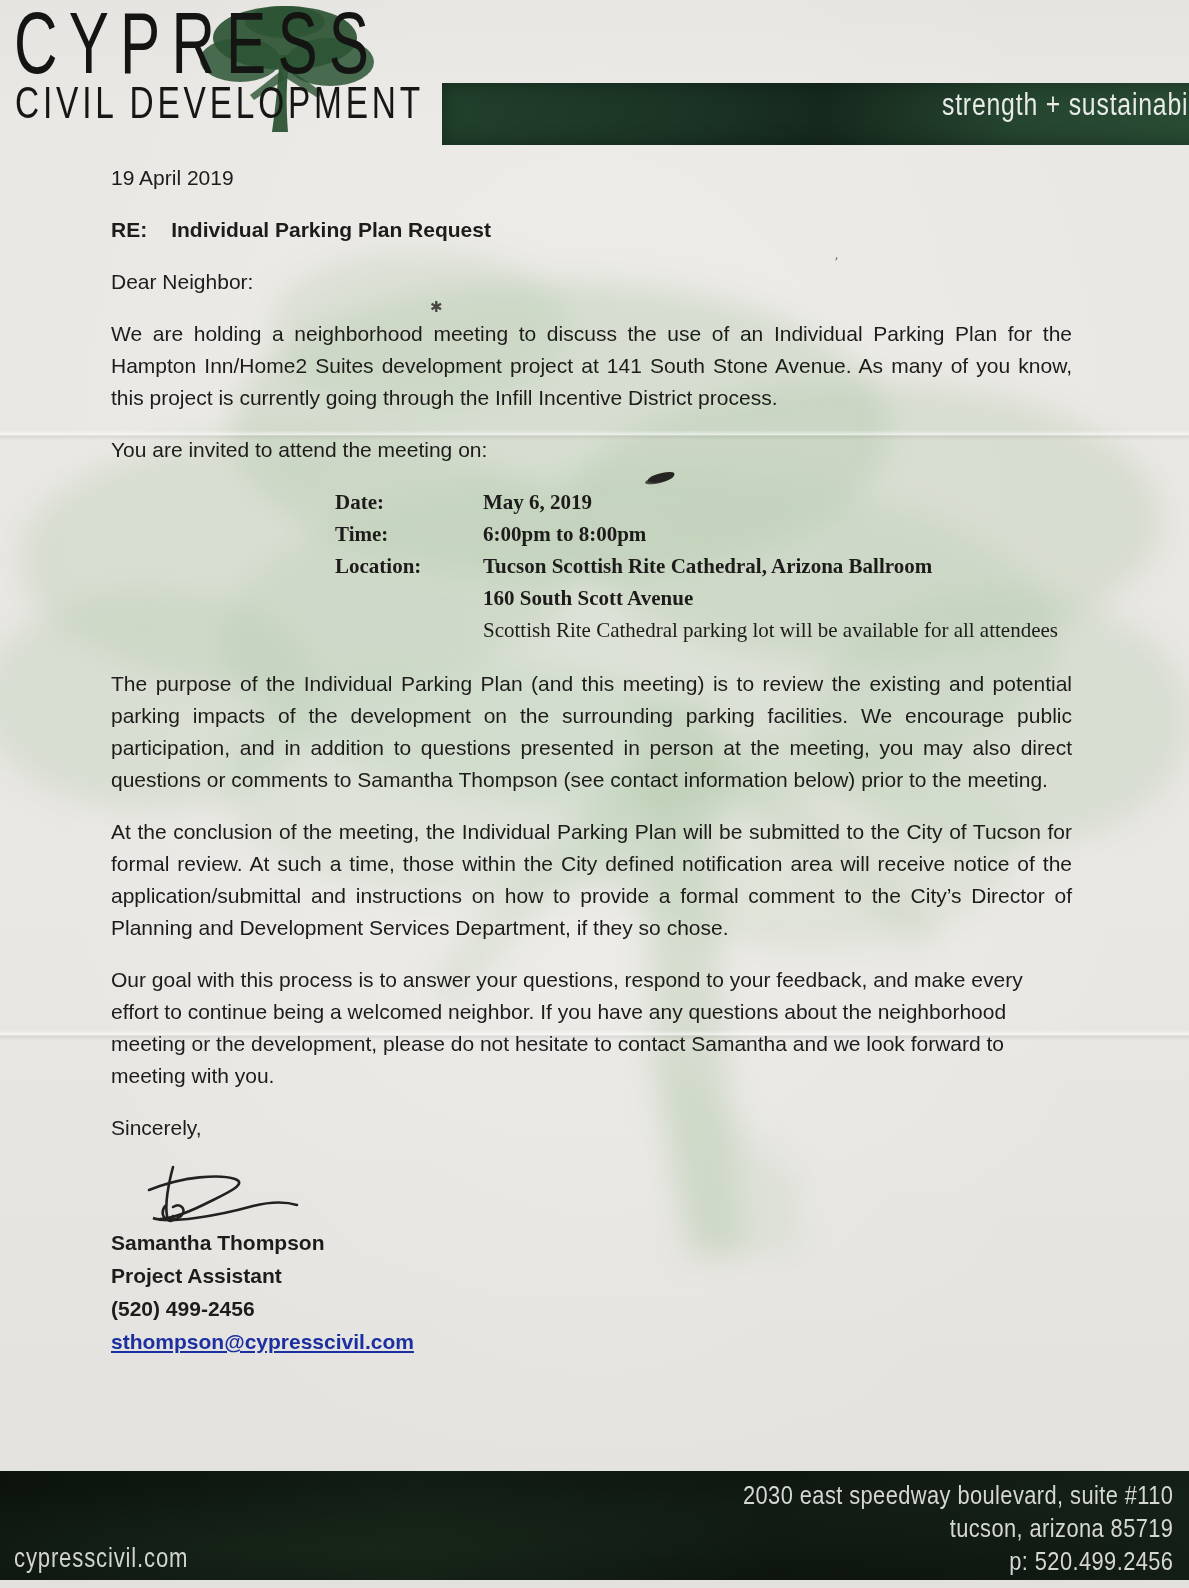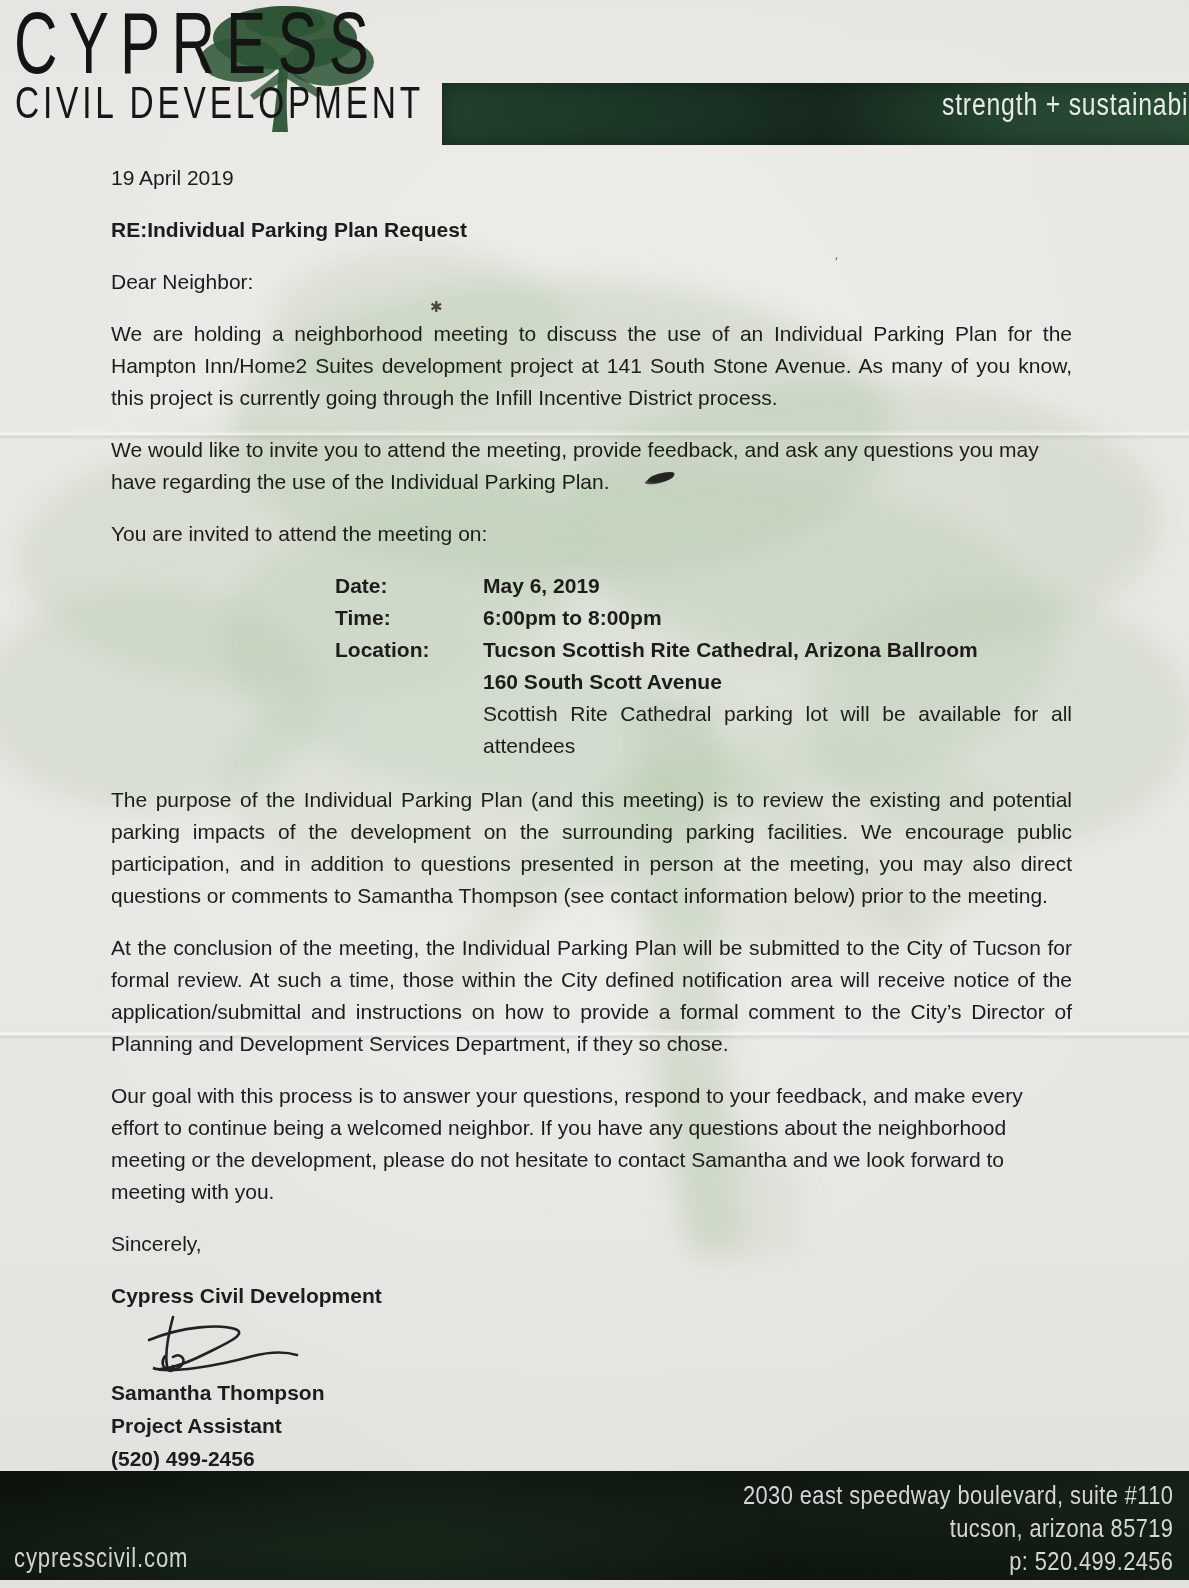--- a/index.html
+++ b/index.html
@@ -36,23 +36,23 @@
     box-shadow:inset 0 0 18px rgba(0,0,0,.35);
   }
   .tagline-bar .tagline{
     position:absolute;right:16px;top:4px;font-size:31px;color:#e9ebe8;
     letter-spacing:1px;transform:scaleX(.80);transform-origin:right center;white-space:nowrap;
   }
   
   .content{position:absolute;left:111px;top:162px;width:961px;z-index:1;font-size:21px;line-height:32px;}
   .content p{margin:0 0 20px 0;}
   .b{font-weight:bold;}
-  .re-line{display:flex;font-weight:bold;}
+  .re-line{display:flex;gap:24px;font-weight:bold;}
   .just{text-align:justify;}
-  .meeting{margin:2px 0 22px 224px;}
+  .meeting{margin:2px 0 22px 224px;font-family:Liberation Serif, serif;}
   .meeting .row{display:grid;grid-template-columns:148px 1fr;}
   .meeting .lab{font-weight:bold;}
   .meeting .val{font-weight:bold;}
   .meeting .note{margin-left:148px;}
   .meeting .note.just{text-align:justify;}
   .sig-svg{display:block;margin:2px 0 0 10px;}
   .sig-block{line-height:33px;}
   .email-link{color:#1b2fa0;font-weight:bold;text-decoration:underline;cursor:pointer;}
   
   .artifact{position:absolute;z-index:3;pointer-events:none;}
@@ -128,21 +128,20 @@
 
   <main class="content">
     <p>19 April 2019</p>
     <p class="re-line">
       <span>RE:</span>
       <span>Individual Parking Plan Request</span>
     </p>
     <p>Dear Neighbor:</p>
 
     <p class="just">We are holding a neighborhood meeting to discuss the use of an Individual Parking Plan for the Hampton Inn/Home2 Suites development project at 141 South Stone Avenue.  As many of you know, this project is currently going through the Infill Incentive District process.</p>
-    <p>We would like to invite you to attend the meeting, provide feedback, and ask any questions you may have regarding the use of the Individual Parking Plan.</p>
     <p>You are invited to attend the meeting on:</p>
 
     <div class="meeting">
       <div class="row">
         <span class="lab">Date:</span>
         <span class="val">May 6, 2019</span>
       </div>
       <div class="row">
         <span class="lab">Time:</span>
         <span class="val">6:00pm to 8:00pm</span>
@@ -153,21 +152,20 @@
       </div>
       <div class="note b">160 South Scott Avenue</div>
       <div class="note just">Scottish Rite Cathedral parking lot will be available for all attendees</div>
     </div>
 
     <p class="just">The purpose of the Individual Parking Plan (and this meeting) is to review the existing and potential parking impacts of the development on the surrounding parking facilities.  We encourage public participation, and in addition to questions presented in person at the meeting, you may also direct questions or comments to Samantha Thompson (see contact information below) prior to the meeting.</p>
     <p class="just">At the conclusion of the meeting, the Individual Parking Plan will be submitted to the City of Tucson for formal review.  At such a time, those within the City defined notification area will receive notice of the application/submittal and instructions on how to provide a formal comment to the City’s Director of Planning and Development Services Department, if they so chose.</p>
     <p>Our goal with this process is to answer your questions, respond to your feedback, and make every effort to continue being a welcomed neighbor.  If you have any questions about the neighborhood meeting or the development, please do not hesitate to contact Samantha and we look forward to meeting with you.</p>
 
     <p>Sincerely,</p>
-    <p class="b" style="margin-bottom:0">Cypress Civil Development</p>
 
     <svg class="sig-svg" width="240" height="62" viewBox="0 0 240 62">
       <g fill="none" stroke="#23211f" stroke-width="2.6" stroke-linecap="round">
         <path d="M52 3 C48 18 44 40 46 52 C47 58 52 59 52 52"></path>
         <path d="M28 26 C62 12 100 10 114 15 C128 20 104 30 84 40 C62 51 40 58 32 54 C48 60 96 52 132 42 C152 37 166 38 176 41"></path>
         <path d="M44 42 C36 54 50 61 60 52 C66 46 60 38 52 43"></path>
       </g>
     </svg>
 
     <div class="sig-block b">

